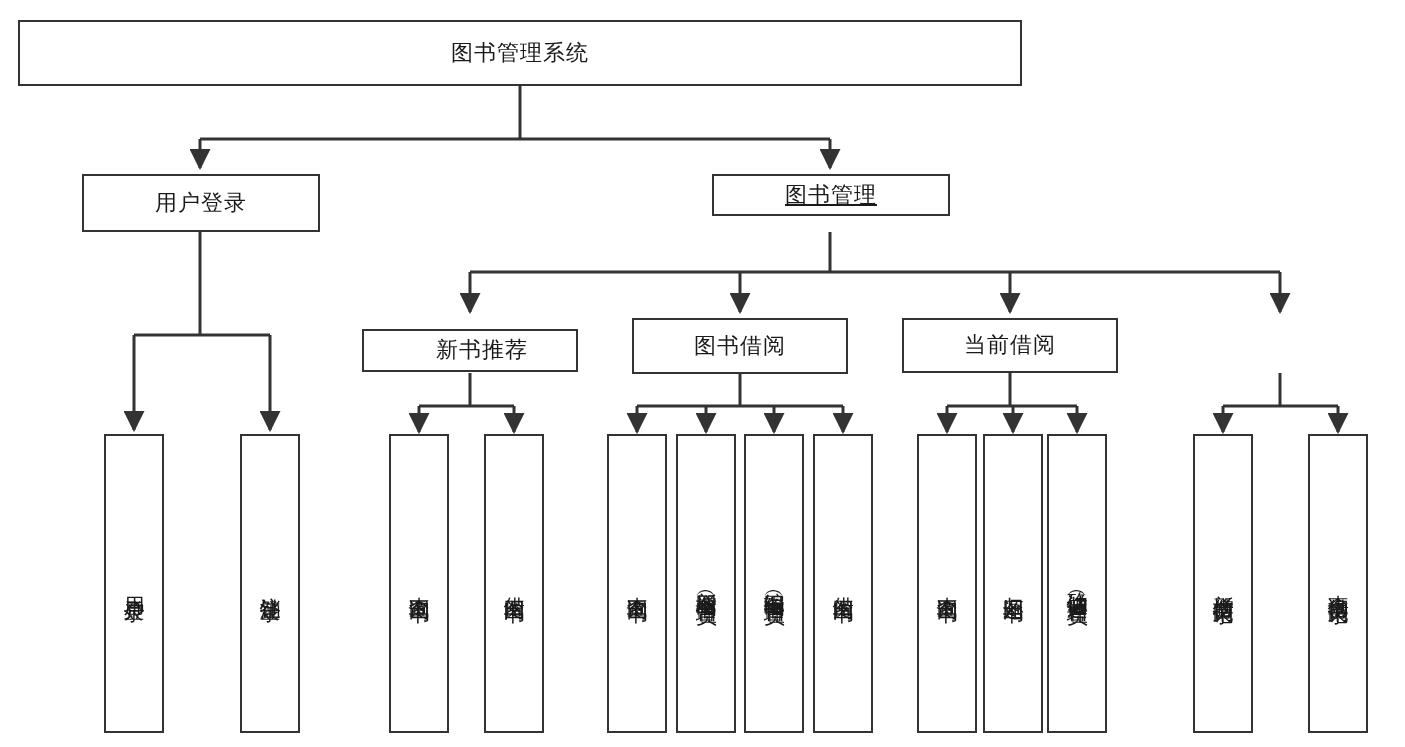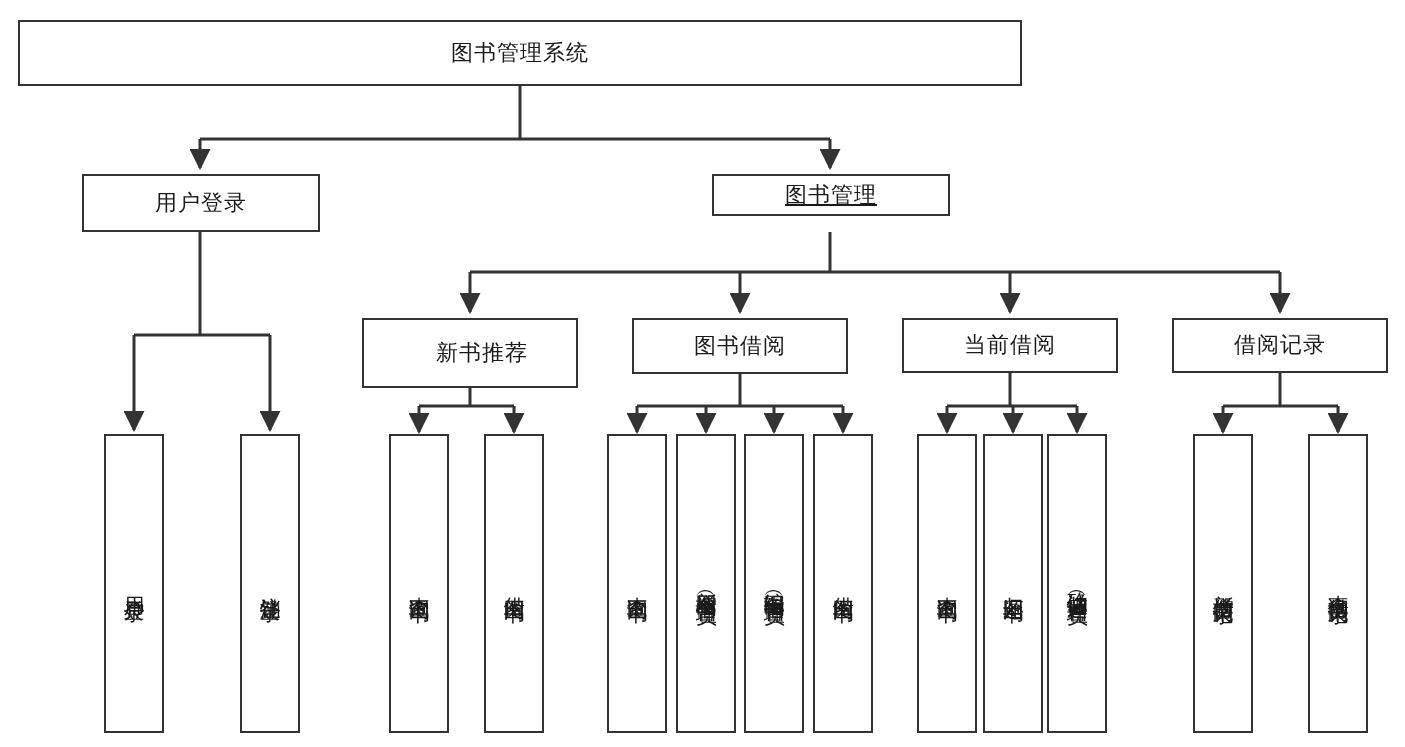--- a/index.html
+++ b/index.html
@@ -122,31 +122,28 @@
     <span>图书管理系统</span>
   </div>
 
   <div class="node horizontal" style="left:82px; top:174px; width:238px; height:58px;">
     <span>用户登录</span>
   </div>
   <div class="node horizontal" style="left:712px; top:174px; width:238px; height:42px;text-decoration:underline;">
     <span>图书管理</span>
   </div>
 
-  <div class="node horizontal" style="left:362px; top:318px; width:216px; height:70px;padding-left:24px;">
+  <div class="node horizontal" style="left:362px; top:329px; width:216px; height:43px;padding-left:24px;">
     <span>新书推荐</span>
   </div>
   <div class="node horizontal" style="left:632px; top:318px; width:216px; height:56px;">
     <span>图书借阅</span>
   </div>
   <div class="node horizontal" style="left:902px; top:318px; width:216px; height:55px;">
     <span>当前借阅</span>
-  </div>
-  <div class="node horizontal" style="left:1172px; top:318px; width:216px; height:55px;">
-    <span>借阅记录</span>
   </div>
 
   <div class="node vertical" style="left:104px; top:434px; width:60px; height:299px;">
     <span class="vlabel">用户登录</span>
   </div>
   <div class="node vertical" style="left:240px; top:434px; width:60px; height:299px;">
     <span class="vlabel">注销登录</span>
   </div>
 
   <div class="node vertical" style="left:389px; top:434px; width:60px; height:299px;">

